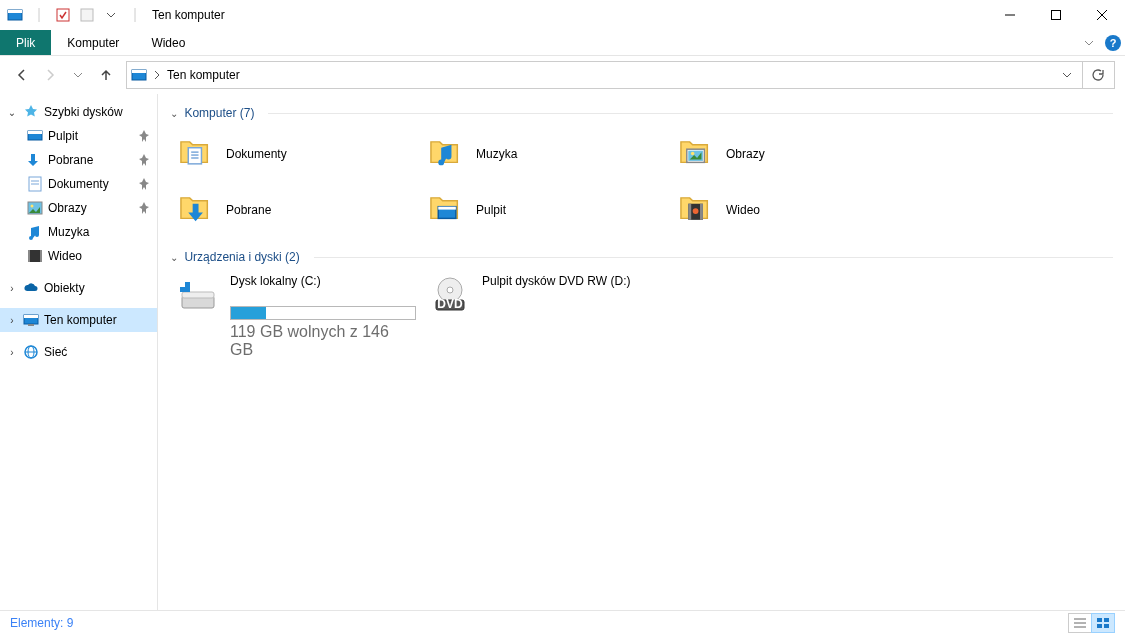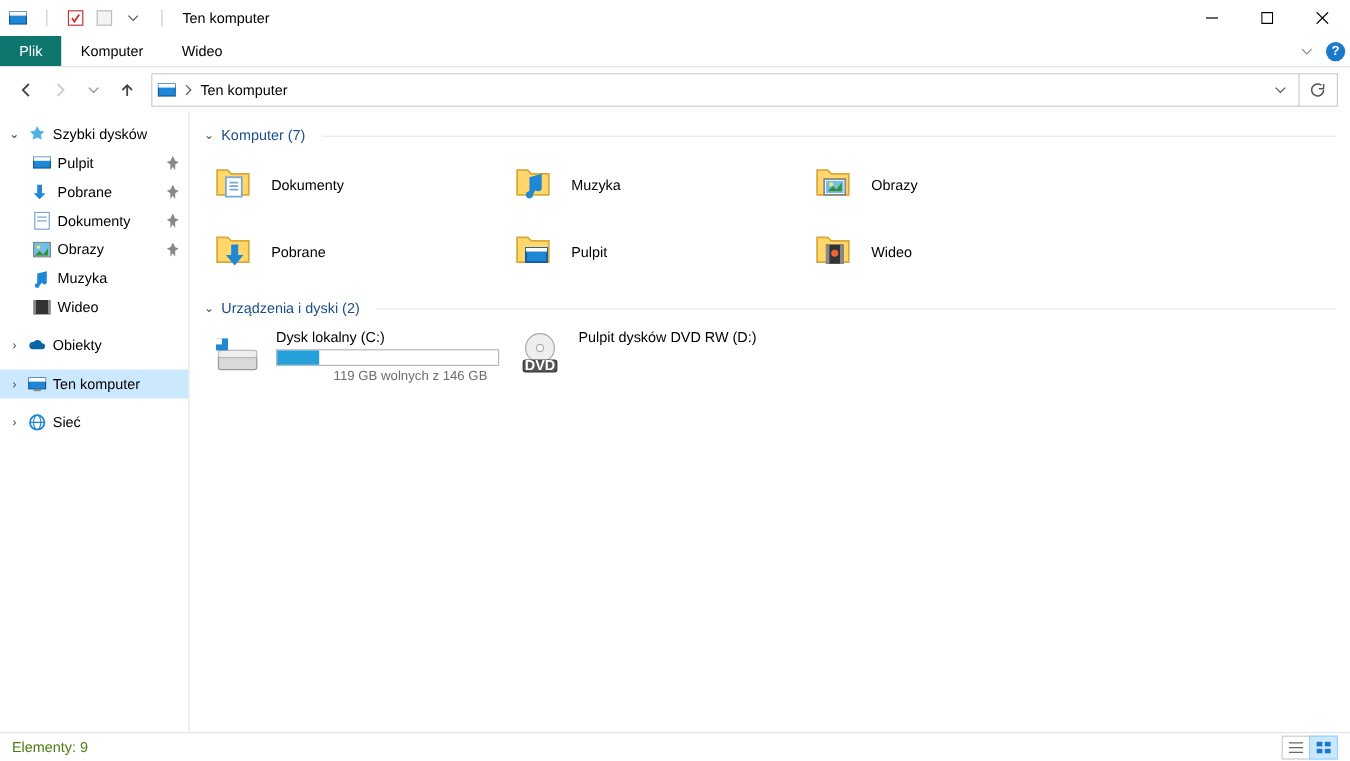--- a/index.html
+++ b/index.html
@@ -51,27 +51,27 @@
 .group-header .rule { flex: 1; border-top: 1px solid #e8e8e8; margin-left: 8px; }
 .folder-grid { display: flex; flex-wrap: wrap; gap: 0; margin-bottom: 12px; }
 .folder-item { width: 250px; height: 56px; display: flex; align-items: center; gap: 10px; padding: 4px 6px; cursor: default; }
 .folder-item .ficon { width: 40px; height: 40px; display: flex; align-items: center; justify-content: center; }
 .folder-item .flabel { color: #000; }
 
 .drive-grid { display: flex; flex-wrap: wrap; }
 .drive-item { width: 252px; display: flex; gap: 10px; padding: 4px 6px; cursor: default; }
 .drive-item .dicon { width: 44px; height: 44px; display: flex; align-items: center; justify-content: center; }
 .drive-item .dinfo { flex: 1; }
-.drive-item .dname { color: #000; margin-bottom: 3px; }
+.drive-item .dname { color: #000; margin-bottom: 18px; }
 .drive-item .dbar { width: 186px; height: 14px; border: 1px solid #b8b8b8; background: #fff; margin-bottom: 3px; position: relative; }
 .drive-item .dbar .fill { position: absolute; top: 0; left: 0; bottom: 0; background: #26a0da; }
-.drive-item .dfree { color: #6d6d6d; font-size: 11px; margin-left: 48px; }
-
-
-.statusbar { height: 24px; border-top: 1px solid #e5e5e5; display: flex; align-items: center; padding: 0 10px; color: #4d7c0f; }
+.drive-item .dfree { color: #6d6d6d; font-size: 16px; }
+
+
+.statusbar { height: 24px; border-top: 1px solid #e5e5e5; display: flex; align-items: center; padding: 0 10px; color: #3b82f6; }
 .statusbar .spacer { flex: 1; }
 .statusbar .viewbtn { width: 24px; height: 20px; display: flex; align-items: center; justify-content: center; border: 1px solid #ccc; margin-left: -1px; }
 .statusbar .viewbtn.active { background: #cce8ff; border-color: #99d1ff; }
 
 svg { display: block; }
 </style>
 </head>
 <body>
 
 <div class="titlebar">

